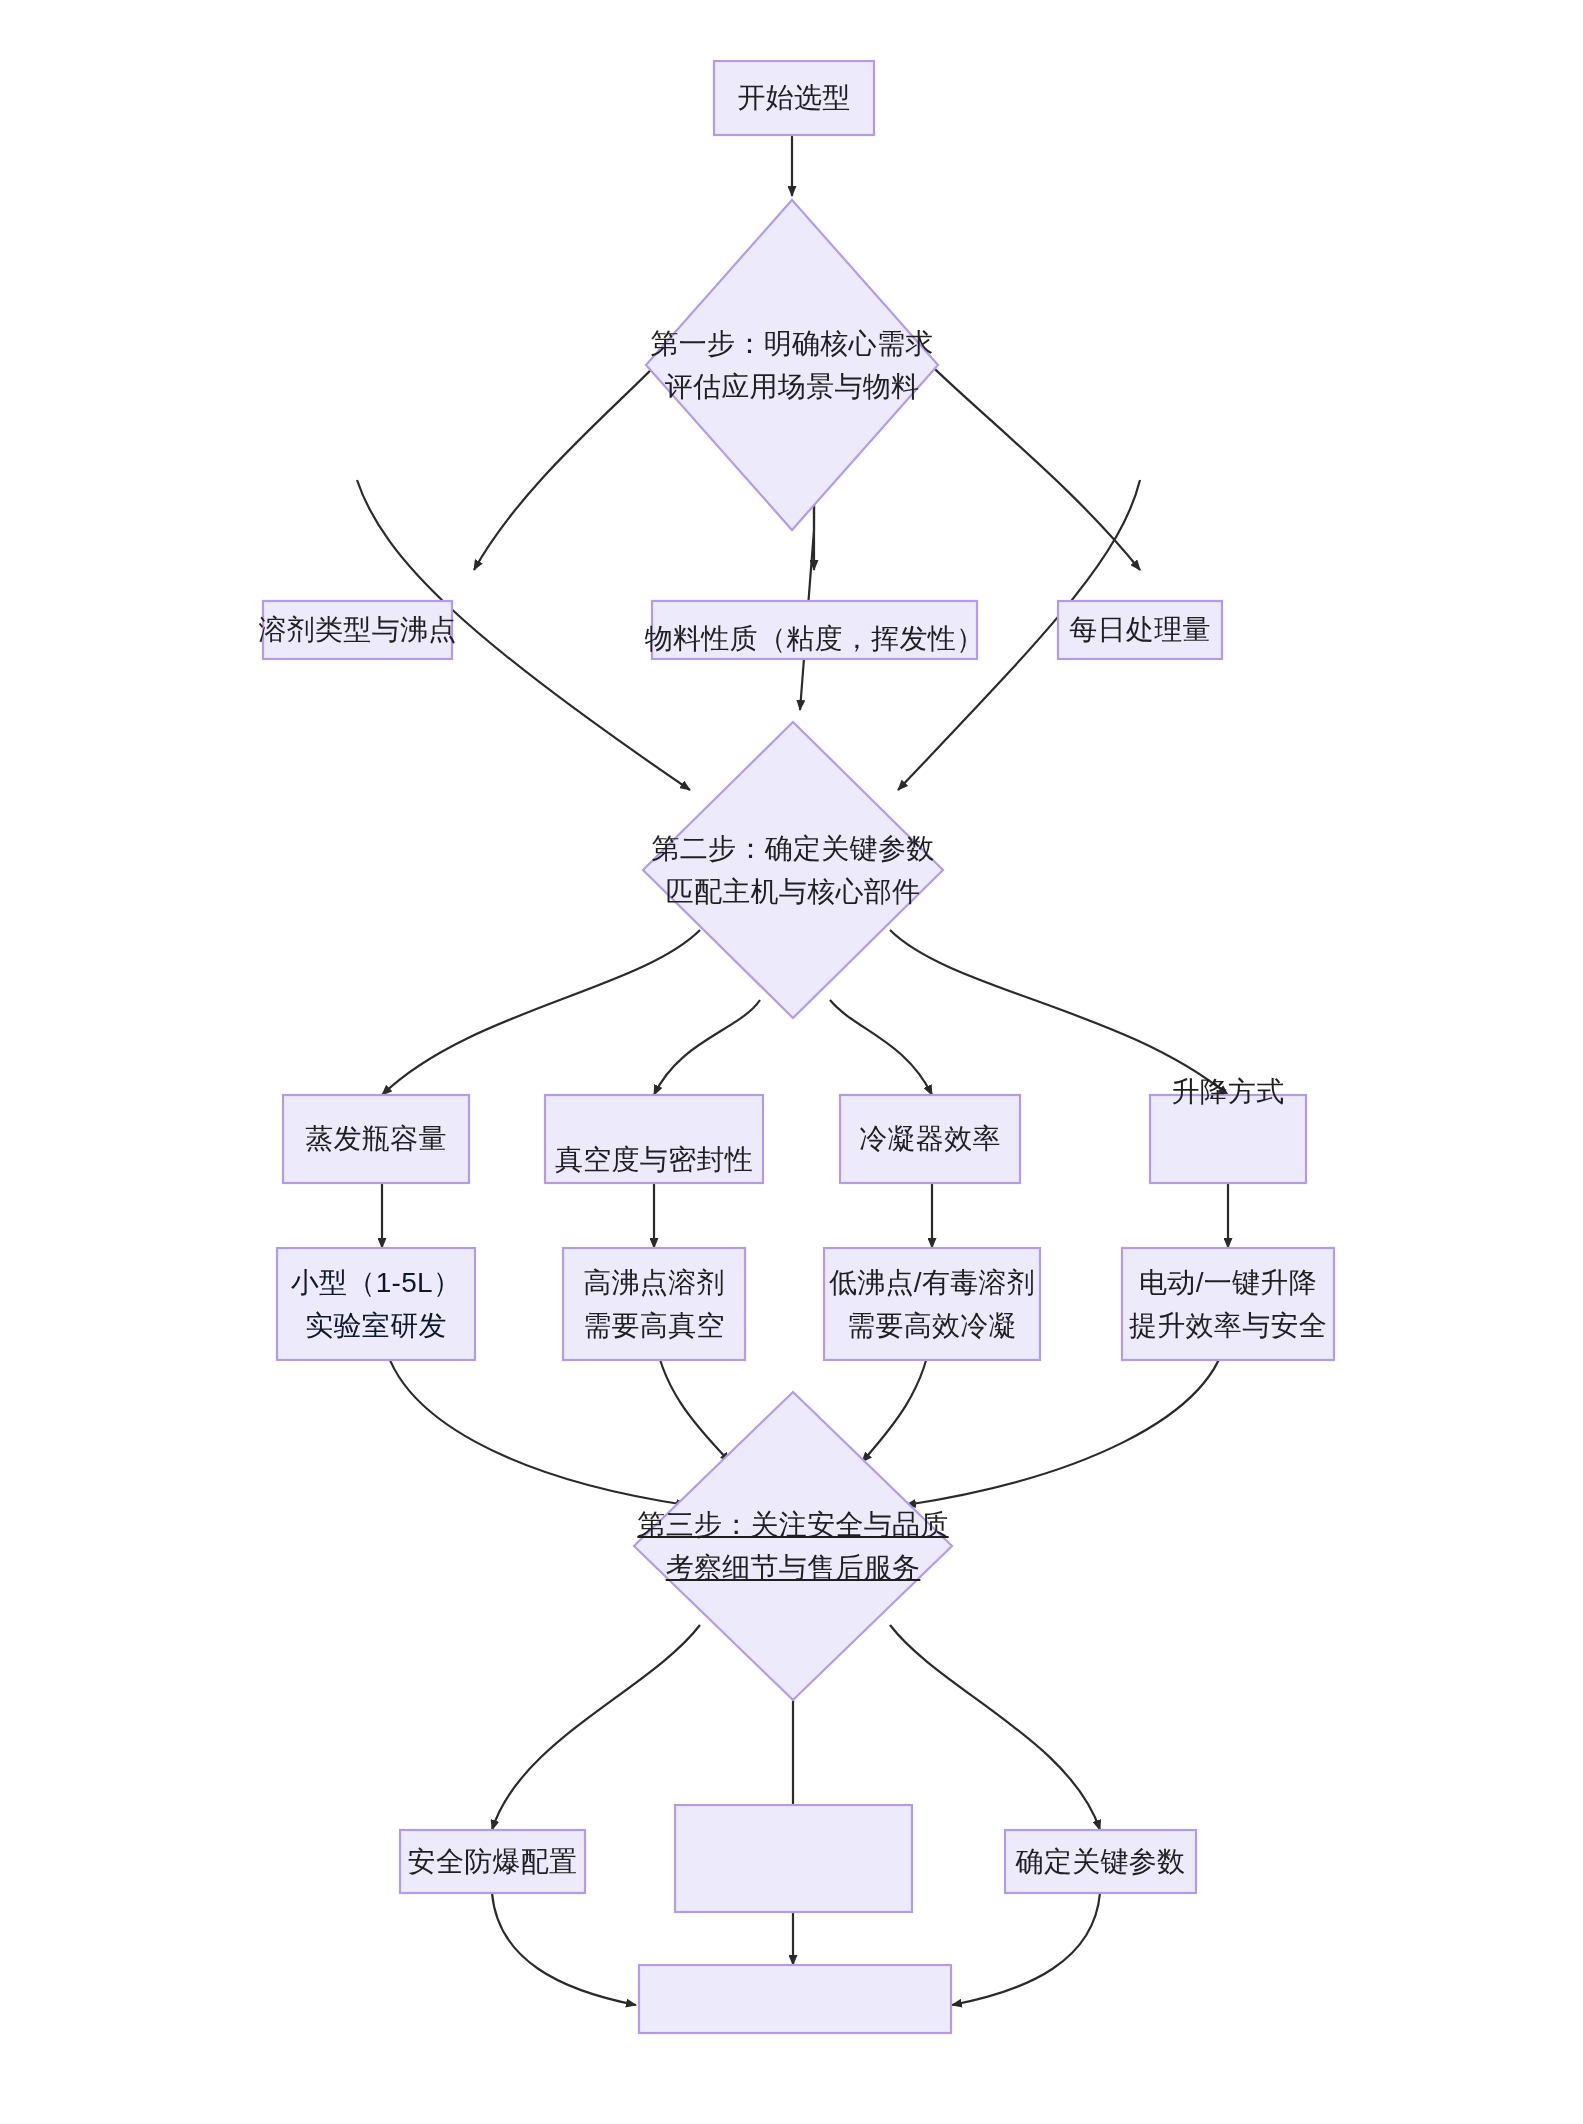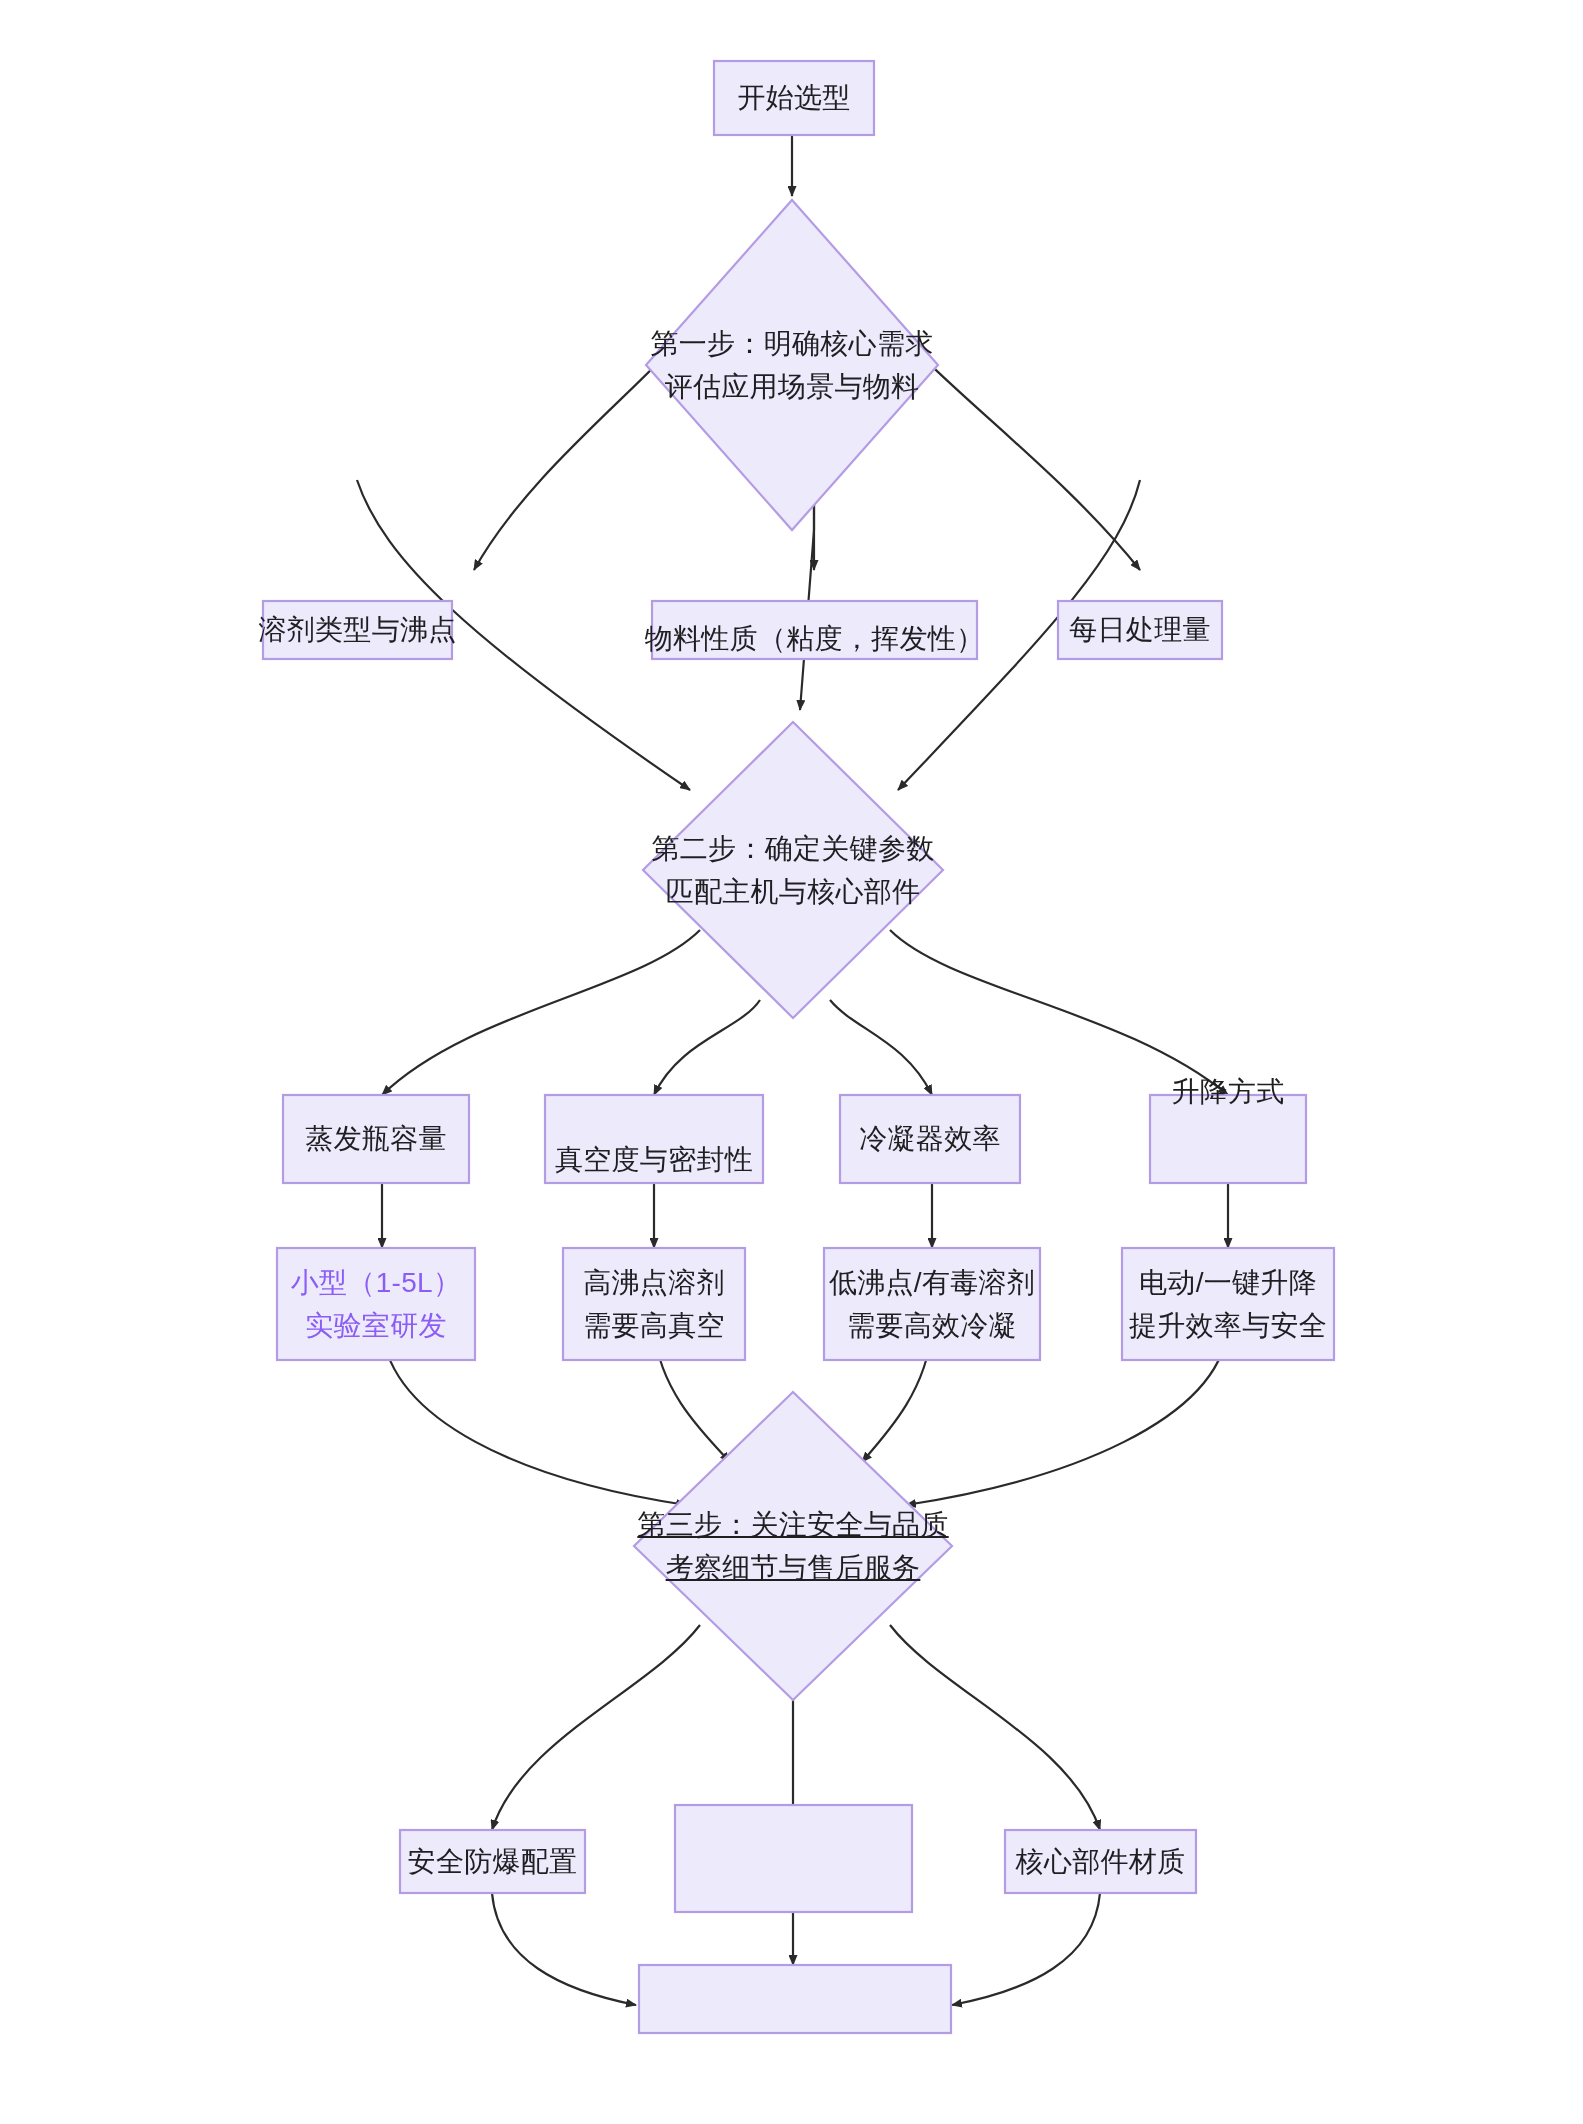--- a/index.html
+++ b/index.html
@@ -165,21 +165,21 @@
   </div>
 
   <div class="node-label" style="left: 840px; top: 1095px; width: 180px; height: 88px; color: rgb(31, 31, 34);">
     <span>冷凝器效率</span>
   </div>
 
   <div class="node-label" style="left: 1150px; top: 1048px; width: 156px; height: 88px; color: rgb(31, 31, 34);">
     <span>升降方式</span>
   </div>
 
-  <div class="node-label" style="left: 277px; top: 1248px; width: 198px; height: 112px; color: #8b5cf6;">
+  <div class="node-label" style="left: 277px; top: 1248px; width: 198px; height: 112px; color: #0f172a;">
     <span>小型（1-5L）</span>
     <span>实验室研发</span>
   </div>
 
   <div class="node-label" style="left: 563px; top: 1248px; width: 182px; height: 112px; color: rgb(31, 31, 34);">
     <span>高沸点溶剂</span>
     <span>需要高真空</span>
   </div>
 
   <div class="node-label" style="left: 824px; top: 1248px; width: 216px; height: 112px; color: rgb(31, 31, 34);">
@@ -196,17 +196,17 @@
     <span>第三步：关注安全与品质</span>
     <span>考察细节与售后服务</span>
   </div>
 
   <div class="node-label" style="left: 400px; top: 1830px; width: 185px; height: 63px; color: rgb(31, 31, 34); justify-content: center;">
     <span>安全防爆配置</span>
   </div>
 
 
   <div class="node-label" style="left: 1005px; top: 1830px; width: 191px; height: 63px; color: rgb(31, 31, 34);">
-    <span>核心部件材质</span>
+    <span>确定关键参数</span>
   </div>
 
 
 </div>
 
 </body></html>

